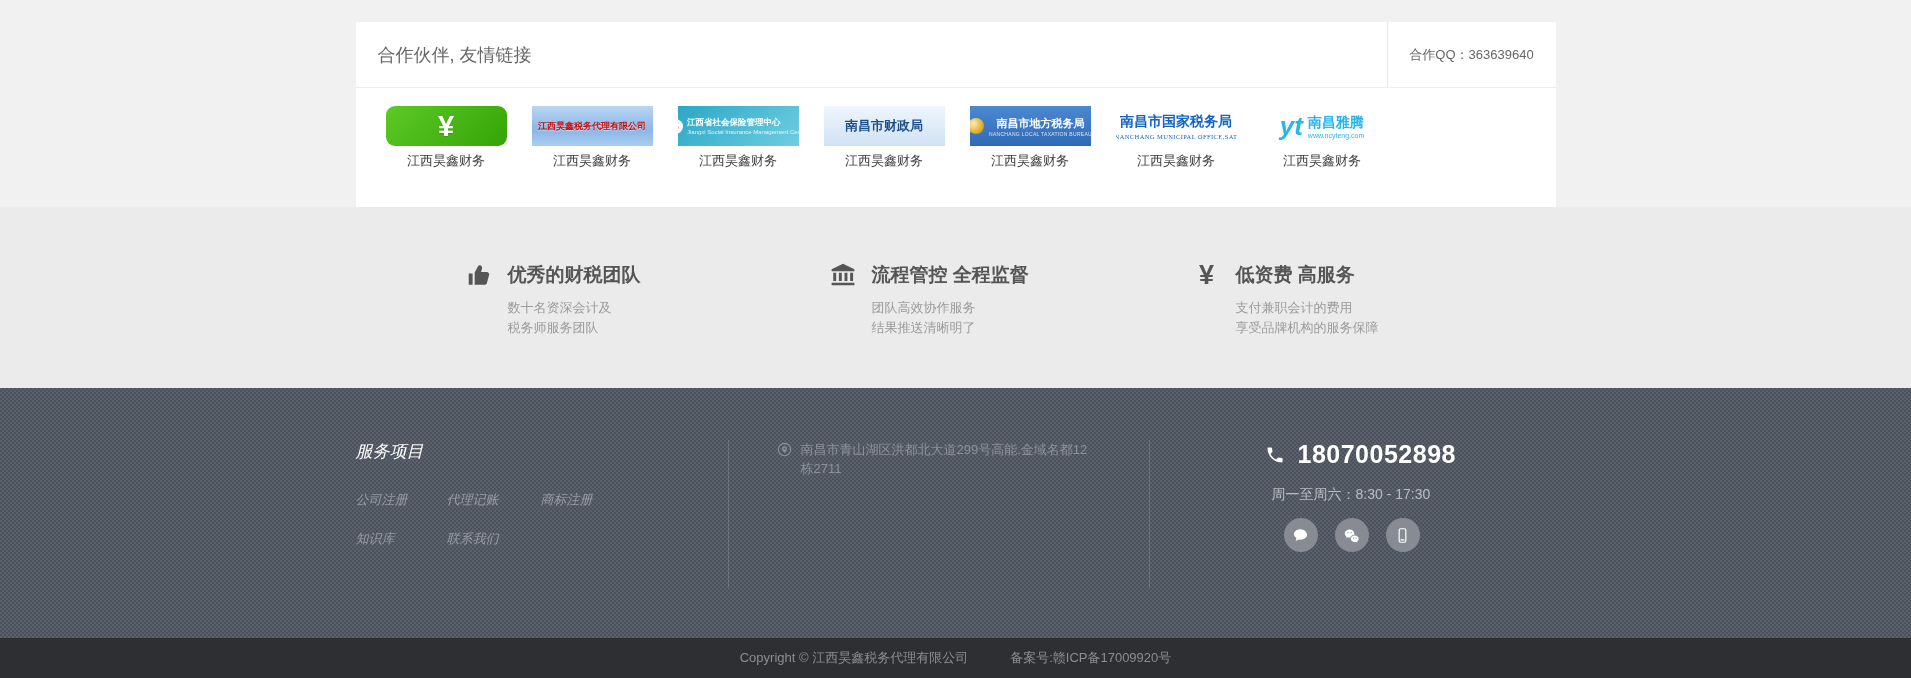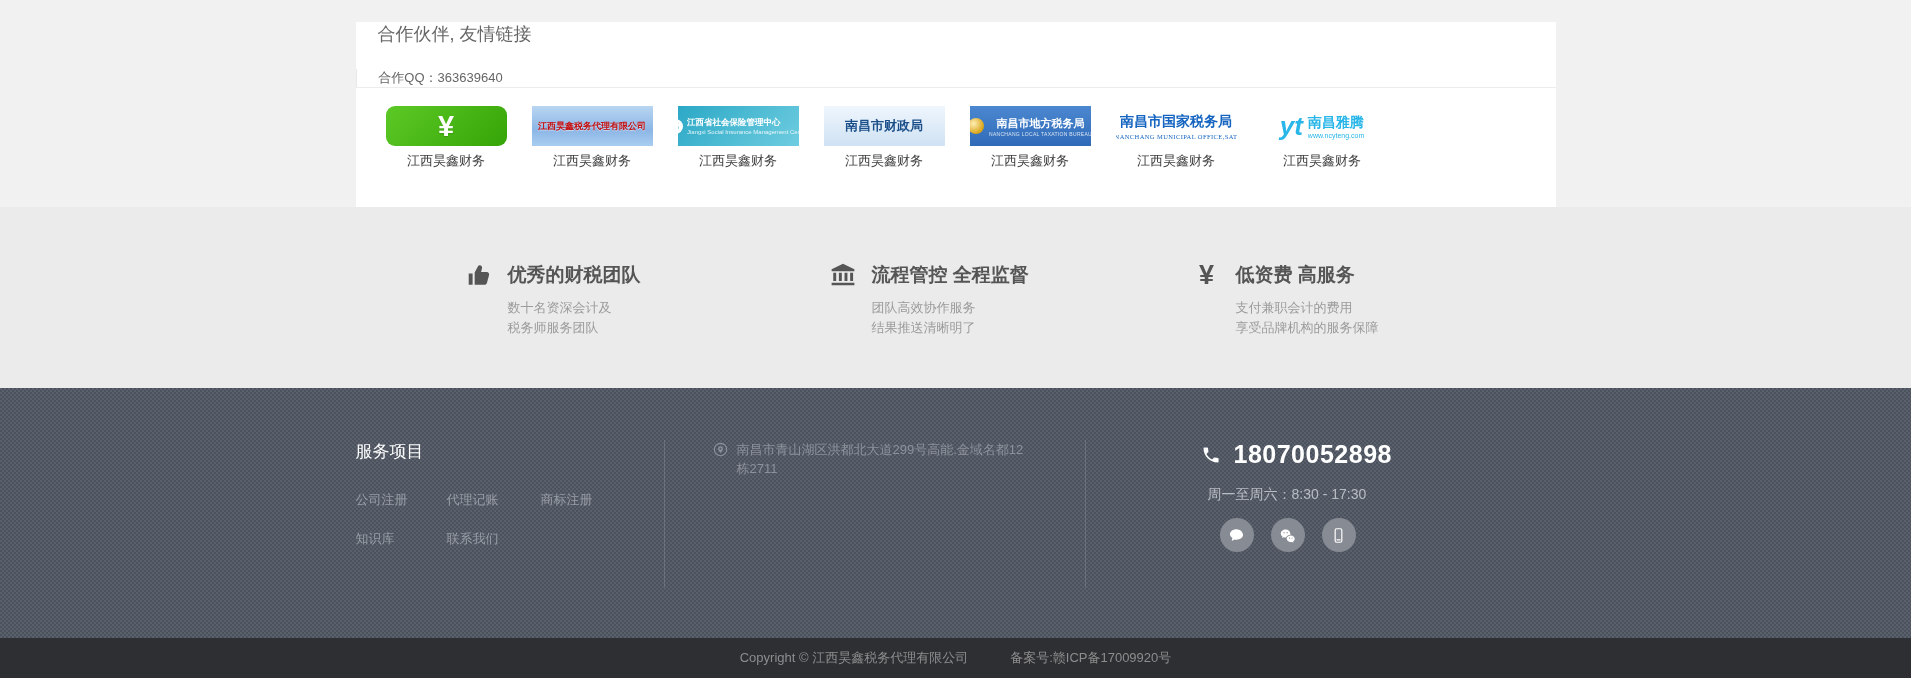--- a/index.html
+++ b/index.html
@@ -9,21 +9,21 @@
     background: #f1f1f1;
     font-family: "Liberation Sans", "DejaVu Sans", sans-serif;
   }
   .container { width: 1200px; margin: 0 auto; }
 
   
   .top-section { padding-top: 22px; height: 207px; background: #f1f1f1; }
   .panel { background: #fff; height: 185px; }
   .panel-header {
     display: flex; align-items: stretch; justify-content: space-between;
-    height: 66px; border-bottom: 1px solid #ececec; flex-direction: column;
+    height: 66px; border-bottom: 1px solid #ececec;
   }
   .panel-title {
     display: flex; align-items: center; padding-left: 22px;
     font-size: 18px; color: #666;
   }
   .panel-qq {
     width: 169px; border-left: 1px solid #e8e8e8;
     display: flex; align-items: center; justify-content: center;
     font-size: 13px; color: #666;
   }
@@ -99,21 +99,21 @@
   .footer {
     height: 250px;
     background-color: #5a616c;
     background-image:
       linear-gradient(45deg, rgba(38,43,53,.28) 25%, transparent 25%, transparent 75%, rgba(38,43,53,.28) 75%),
       linear-gradient(45deg, rgba(38,43,53,.28) 25%, transparent 25%, transparent 75%, rgba(38,43,53,.28) 75%);
     background-position: 0 0, 2px 2px;
     background-size: 4px 4px;
   }
   .footer-inner { display: flex; padding-top: 52px; }
-  .fcol1 { width: 308px; }
+  .fcol1 { width: 372px; font-style: italic; }
   .fcol2 { width: 420px; padding-left: 48px; }
   .fcol3 { flex: 1; padding-left: 115px; }
   .vdiv { width: 1px; background: rgba(255,255,255,.14); height: 148px; flex: none; }
   .f-heading { font-size: 17px; color: #fdfdfd; font-weight: 400; margin: 0 0 28px; }
   .links-grid {
     display: grid; grid-template-columns: 91px 94px 1fr; row-gap: 21px;
     font-size: 13px;
   }
   .flink { color: #989da5; cursor: pointer; text-decoration: none; }
   .addr-row { display: flex; gap: 9px; width: 320px; }

